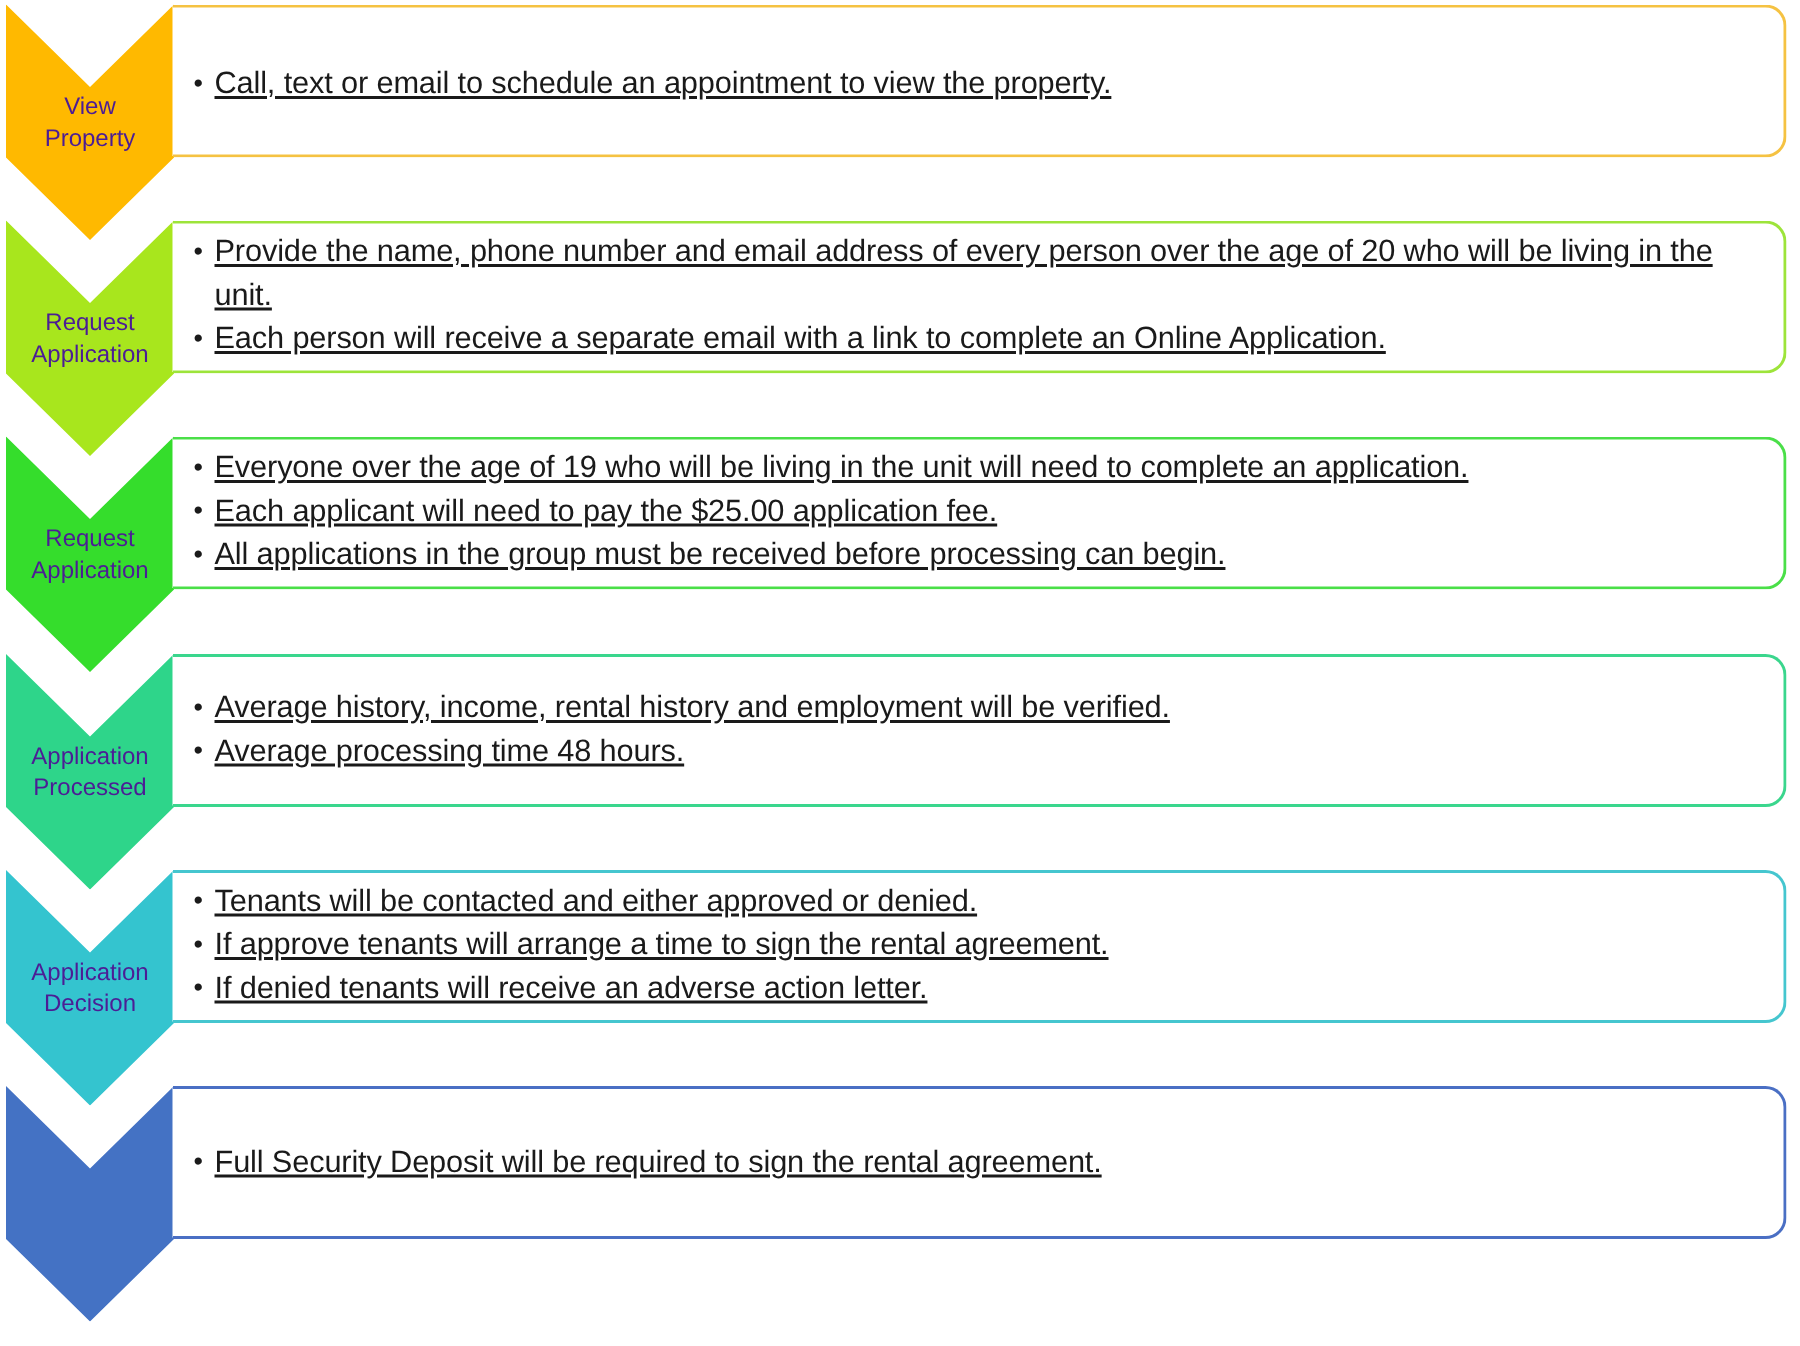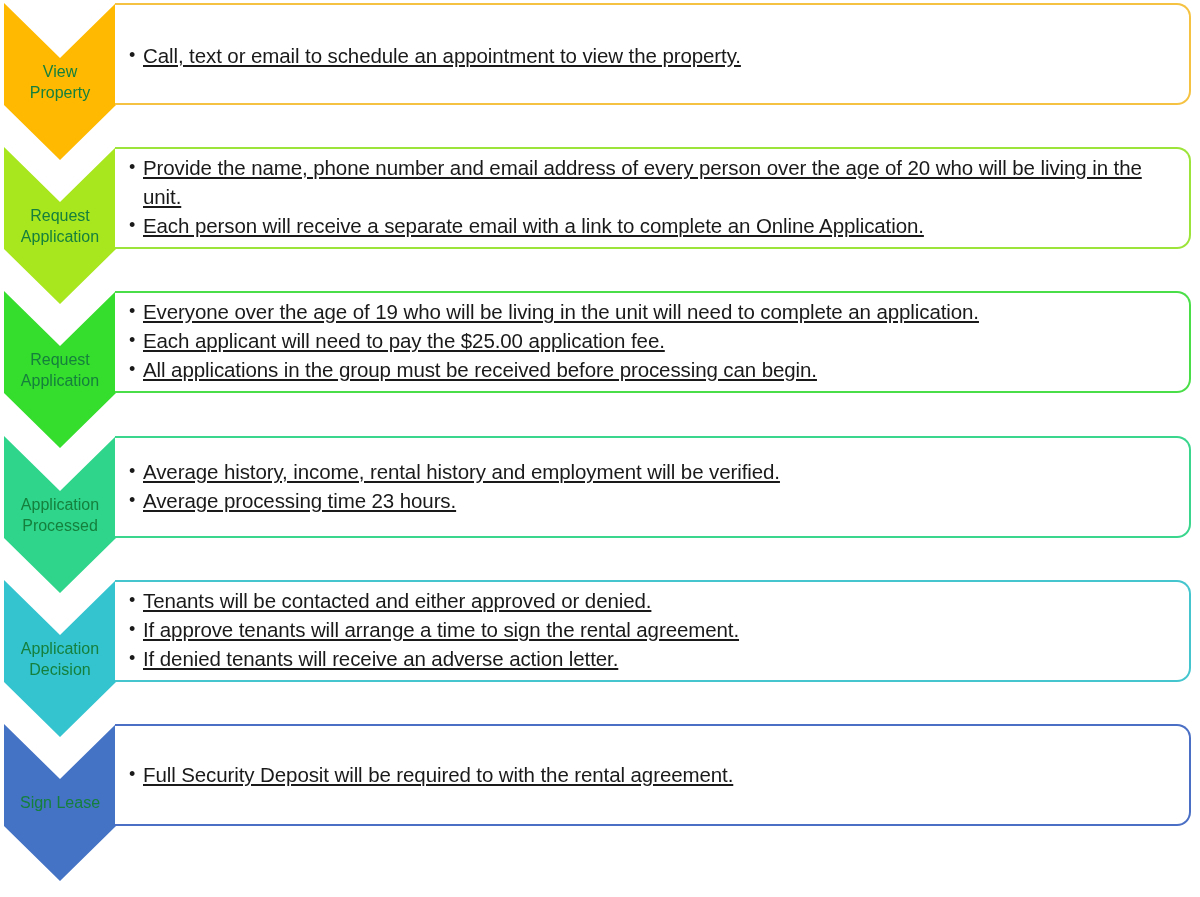--- a/index.html
+++ b/index.html
@@ -33,21 +33,21 @@
     .chevron-label {
       position: absolute;
       left: 4px;
       width: 112px;
       top: 56px;
       height: 46px;
       display: flex;
       flex-direction: column;
       align-items: center;
       justify-content: center;
-      color: #15803d;
+      color: #4c1d95;
       font-size: 16px;
       line-height: 21px;
       text-align: center;
     }
     .box {
       position: absolute;
       left: 115px;
       top: 0;
       width: 1076px;
       height: 102px;
@@ -163,21 +163,21 @@
     <span>Application</span>
     <span>Processed</span>
   </div>
   <div class="box top-align" style="border-color:#3AD68D; padding-top:19px;">
     <div class="bullet">
       <span class="bullet-dot">•</span>
       <span class="bullet-text">Average history, income, rental history and employment will be verified.</span>
     </div>
     <div class="bullet">
       <span class="bullet-dot">•</span>
-      <span class="bullet-text">Average processing time 23 hours.</span>
+      <span class="bullet-text">Average processing time 48 hours.</span>
     </div>
   </div>
 </div>
 
 <div class="step" style="top:580px;">
   <div class="chevron">
     <svg width="112" height="157" viewBox="0 0 112 157">
       <polygon points="0,0 56,55 112,0 112,102 56,157 0,102" fill="#34C4CF"></polygon>
     </svg>
   </div>
@@ -200,22 +200,19 @@
     </div>
   </div>
 </div>
 
 <div class="step" style="top:724px;">
   <div class="chevron">
     <svg width="112" height="157" viewBox="0 0 112 157">
       <polygon points="0,0 56,55 112,0 112,102 56,157 0,102" fill="#4472C4"></polygon>
     </svg>
   </div>
-  <div class="chevron-label" style="top:58px; height:40px;">
-    <span>Sign Lease</span>
-  </div>
   <div class="box top-align" style="border-color:#4A6FC4; padding-top:34px;">
     <div class="bullet">
       <span class="bullet-dot">•</span>
-      <span class="bullet-text">Full Security Deposit will be required to with the rental agreement.</span>
+      <span class="bullet-text">Full Security Deposit will be required to sign the rental agreement.</span>
     </div>
   </div>
 </div>
 
 </body></html>

